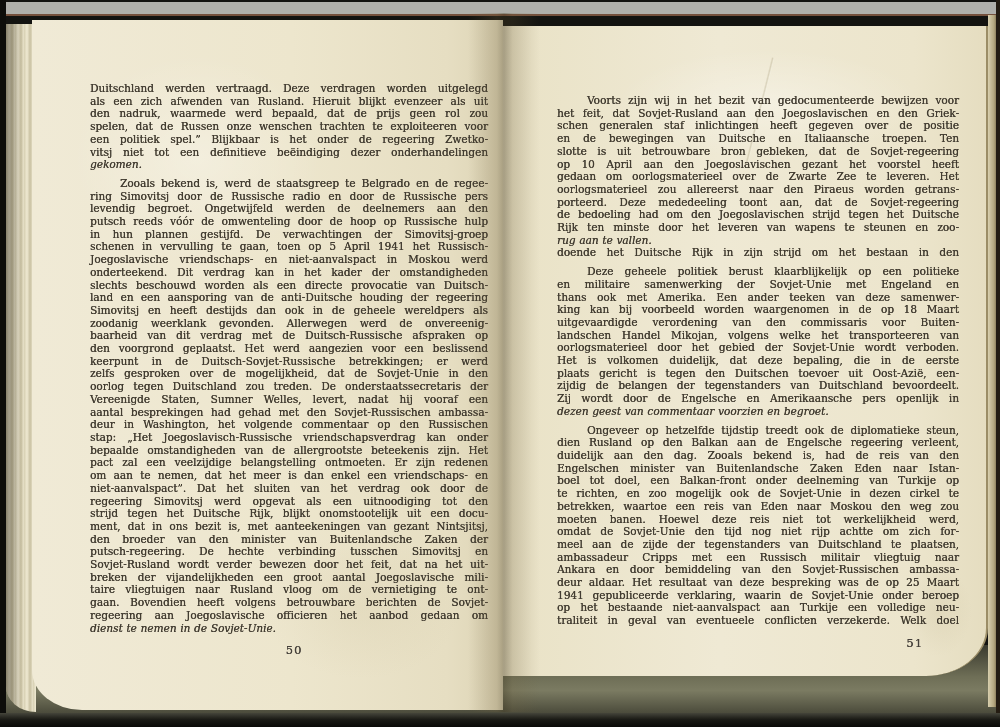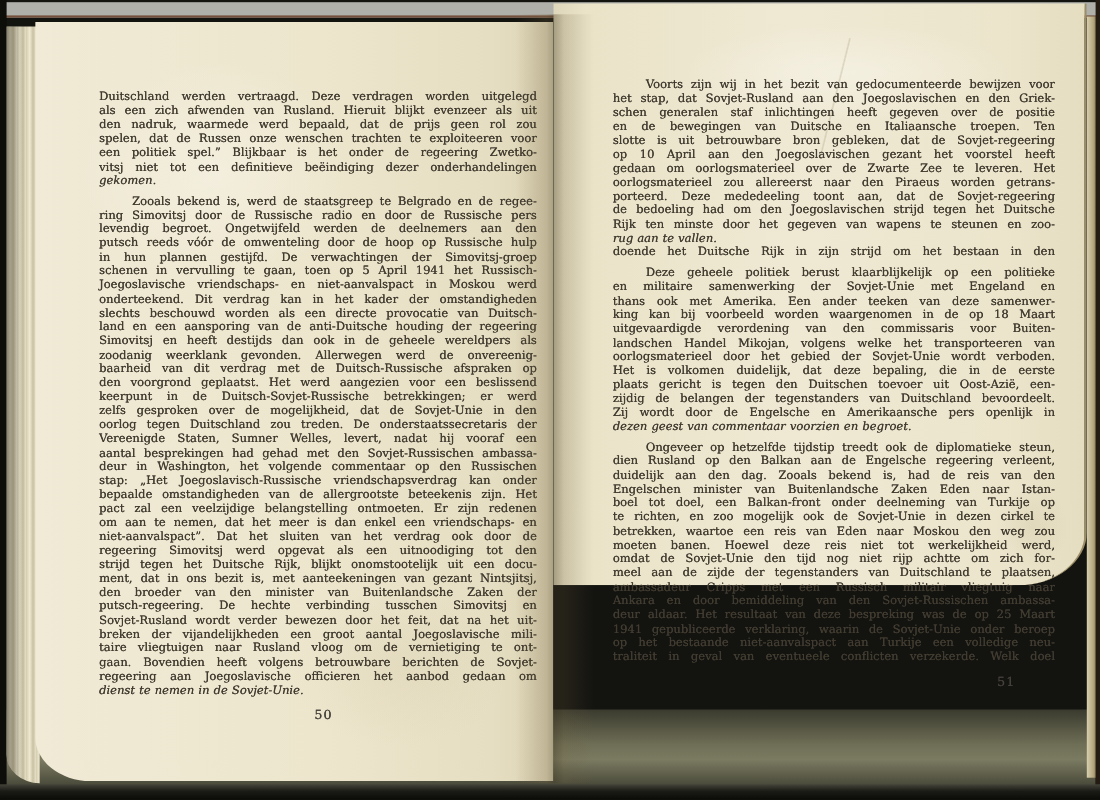--- a/index.html
+++ b/index.html
@@ -18,21 +18,21 @@
          background:repeating-linear-gradient(90deg,#d6cfb2 0px,#efe9d2 3px,#c9c1a2 6px,#e9e3cb 9px);}
   .page-edge-stack::after{content:"";position:absolute;inset:0;border-bottom-left-radius:30px 26px;
          background:linear-gradient(90deg,rgba(40,35,20,0.45),rgba(40,35,20,0) 55%);}
   .page{position:absolute;box-sizing:border-box;}
   .page.left{left:32px;top:20px;width:471px;height:690px;
          border-bottom-left-radius:50px 40px;
          background:
            radial-gradient(closest-side at 35% 20%,rgba(255,255,252,0.30),rgba(255,255,252,0) 75%),
            radial-gradient(closest-side at 70% 85%,rgba(200,188,150,0.18),rgba(200,188,150,0) 70%),
            linear-gradient(90deg,#f0ead6 0%,#ede6cd 55%,#e6dec2 88%,#dcd3b4 100%);}
-  .page.right{left:503px;top:3px;width:485px;height:529px;
+  .page.right{left:503px;top:26px;width:485px;height:650px;
          border-bottom-right-radius:62px 48px;border-right:2px solid #9b8d66;
          background:
            radial-gradient(closest-side at 55% 12%,rgba(255,255,252,0.35),rgba(255,255,252,0) 70%),
            radial-gradient(closest-side at 90% 90%,rgba(190,178,140,0.20),rgba(190,178,140,0) 70%),
            linear-gradient(90deg,#ded6ba 0%,#eae3c8 6%,#efe9d4 45%,#ece5cc 85%,#e5ddc0 100%);}
   .right-fore-edge{position:absolute;left:988px;top:15px;width:10px;height:692px;
          background:linear-gradient(90deg,#d8cfae 0%,#b3a67e 60%,#6b5c3e 100%);}
   .gutter-shadow{position:absolute;left:468px;top:13px;width:72px;height:699px;pointer-events:none;
          background:linear-gradient(90deg,rgba(110,95,60,0) 0%,rgba(110,95,60,0.26) 40%,
                     rgba(70,60,35,0.36) 50%,rgba(110,95,60,0.20) 62%,rgba(110,95,60,0) 100%);}
@@ -114,30 +114,30 @@
       <div class="page-number num-left">50</div>
     </div>
   </div>
 
   <div class="page right">
     <div class="crease"></div>
     <div class="text-block">
       <div class="paragraphs">
           <div class="paragraph">
             <div class="line indent">Voorts zijn wij in het bezit van gedocumenteerde bewijzen voor</div>
-            <div class="line">het stap, dat Sovjet-Rusland aan den Joegoslavischen en den Griek-</div>
+            <div class="line">het feit, dat Sovjet-Rusland aan den Joegoslavischen en den Griek-</div>
             <div class="line">schen generalen staf inlichtingen heeft gegeven over de positie</div>
             <div class="line">en de bewegingen van Duitsche en Italiaansche troepen. Ten</div>
             <div class="line">slotte is uit betrouwbare bron gebleken, dat de Sovjet-regeering</div>
             <div class="line">op 10 April aan den Joegoslavischen gezant het voorstel heeft</div>
             <div class="line">gedaan om oorlogsmaterieel over de Zwarte Zee te leveren. Het</div>
             <div class="line">oorlogsmaterieel zou allereerst naar den Piraeus worden getrans-</div>
             <div class="line">porteerd. Deze mededeeling toont aan, dat de Sovjet-regeering</div>
             <div class="line">de bedoeling had om den Joegoslavischen strijd tegen het Duitsche</div>
-            <div class="line">Rijk ten minste door het gegeven van wapens te steunen en zoo-</div>
+            <div class="line">Rijk ten minste door het leveren van wapens te steunen en zoo-</div>
             <div class="line endline">rug aan te vallen.</div>
             <div class="line">doende het Duitsche Rijk in zijn strijd om het bestaan in den</div>
           </div>
           <div class="paragraph">
             <div class="line indent">Deze geheele politiek berust klaarblijkelijk op een politieke</div>
             <div class="line">en militaire samenwerking der Sovjet-Unie met Engeland en</div>
             <div class="line">thans ook met Amerika. Een ander teeken van deze samenwer-</div>
             <div class="line">king kan bij voorbeeld worden waargenomen in de op 18 Maart</div>
             <div class="line">uitgevaardigde verordening van den commissaris voor Buiten-</div>
             <div class="line">landschen Handel Mikojan, volgens welke het transporteeren van</div>

